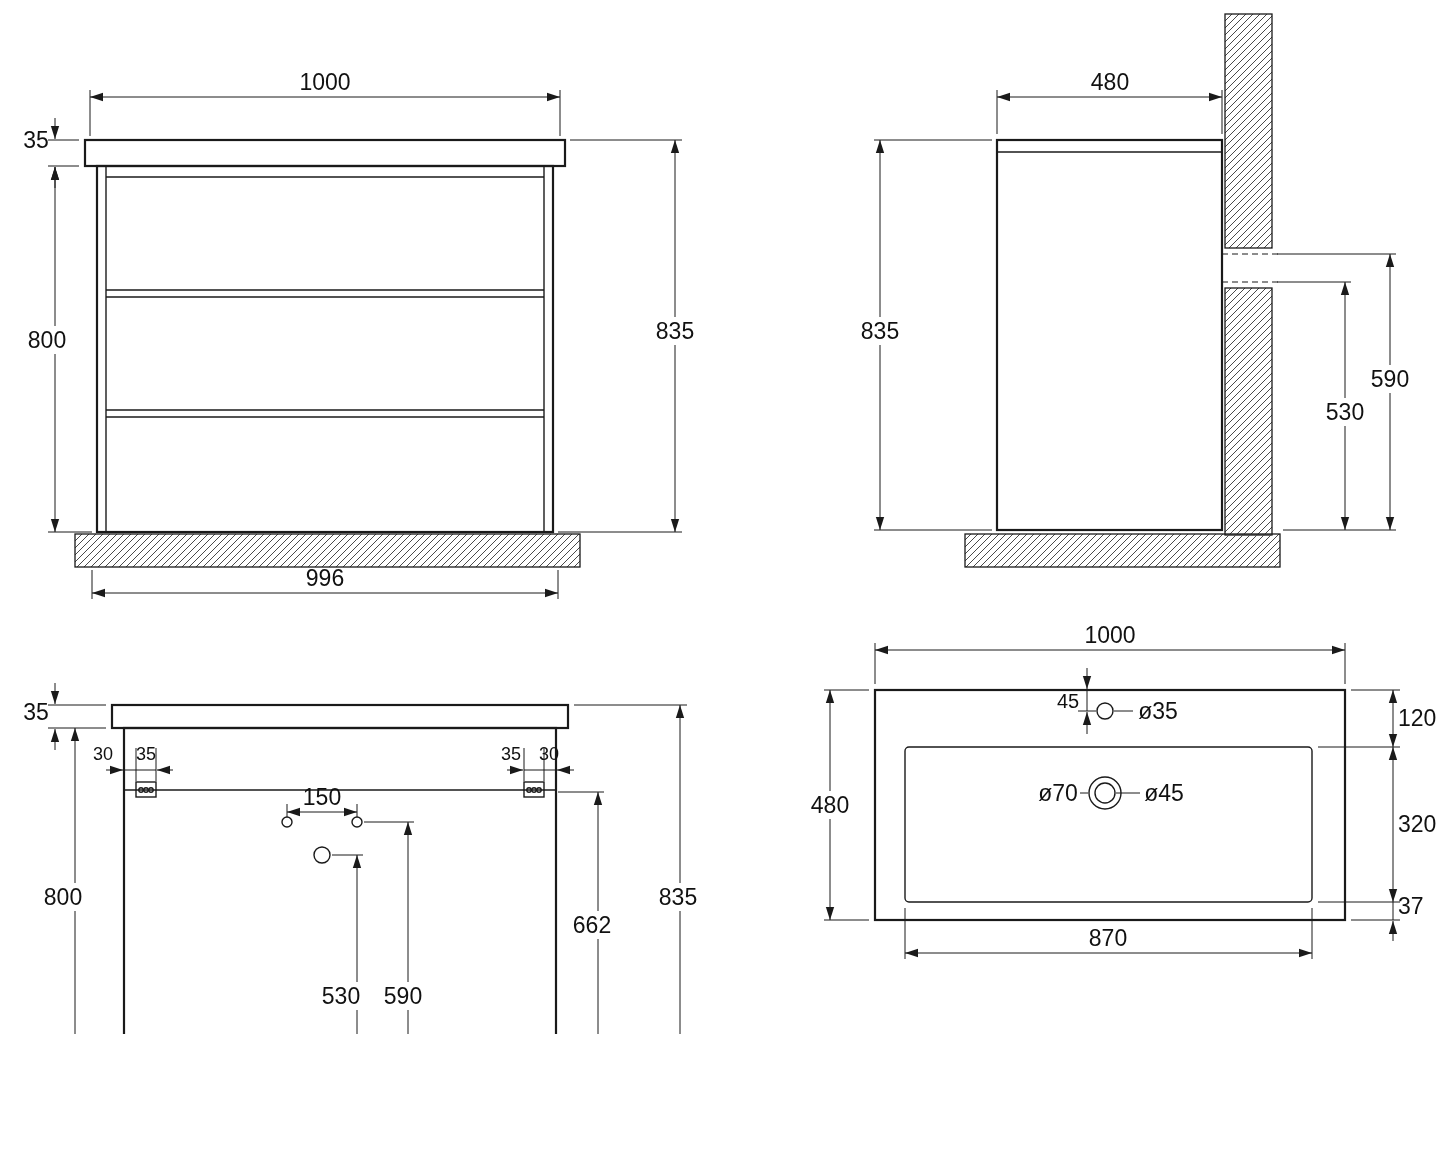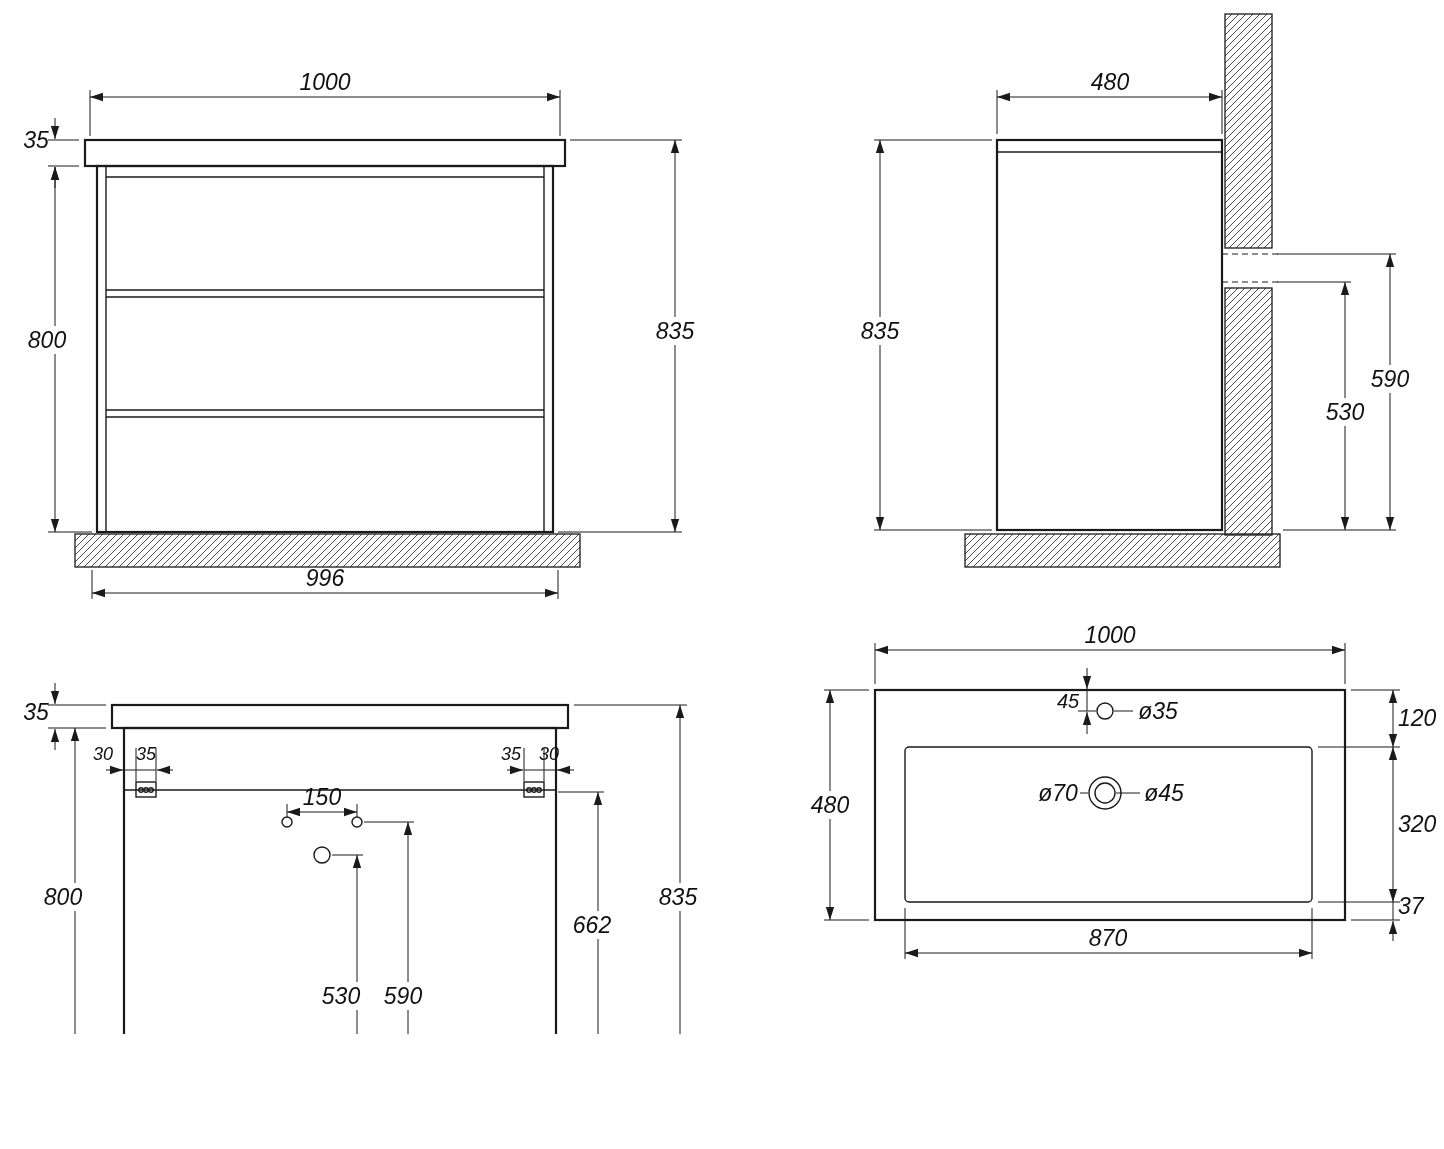--- a/index.html
+++ b/index.html
@@ -1,16 +1,16 @@
 <!DOCTYPE html>
 <html><head>
 <meta charset="utf-8">
 <style>
   html,body{margin:0;padding:0;background:#ffffff;}
-  .canvas{width:1444px;height:1034px;background:#ffffff;position:relative;overflow:hidden;font-style:italic;}
+  .canvas{width:1444px;height:1034px;background:#ffffff;position:relative;overflow:hidden;}
   svg{display:block;}
   svg text{font-family:"Liberation Sans","DejaVu Sans",sans-serif;font-size:23px;fill:#111111;}
   svg text.small{font-size:18px;}
   svg text.mid{font-size:20px;}
   .obj{stroke:#1a1a1a;fill:none;stroke-width:2.2;}
   .obj-thin{stroke:#1a1a1a;fill:none;stroke-width:1.4;}
   .dim line, line.dim{stroke:#1a1a1a;fill:none;stroke-width:1;}
   .dashed{stroke:#1a1a1a;stroke-width:1.1;stroke-dasharray:6 4;fill:none;}
   .labelbg{fill:#ffffff;stroke:none;}
   .hatch-rect{fill:url(#hatch);stroke:#1a1a1a;stroke-width:1.3;}

